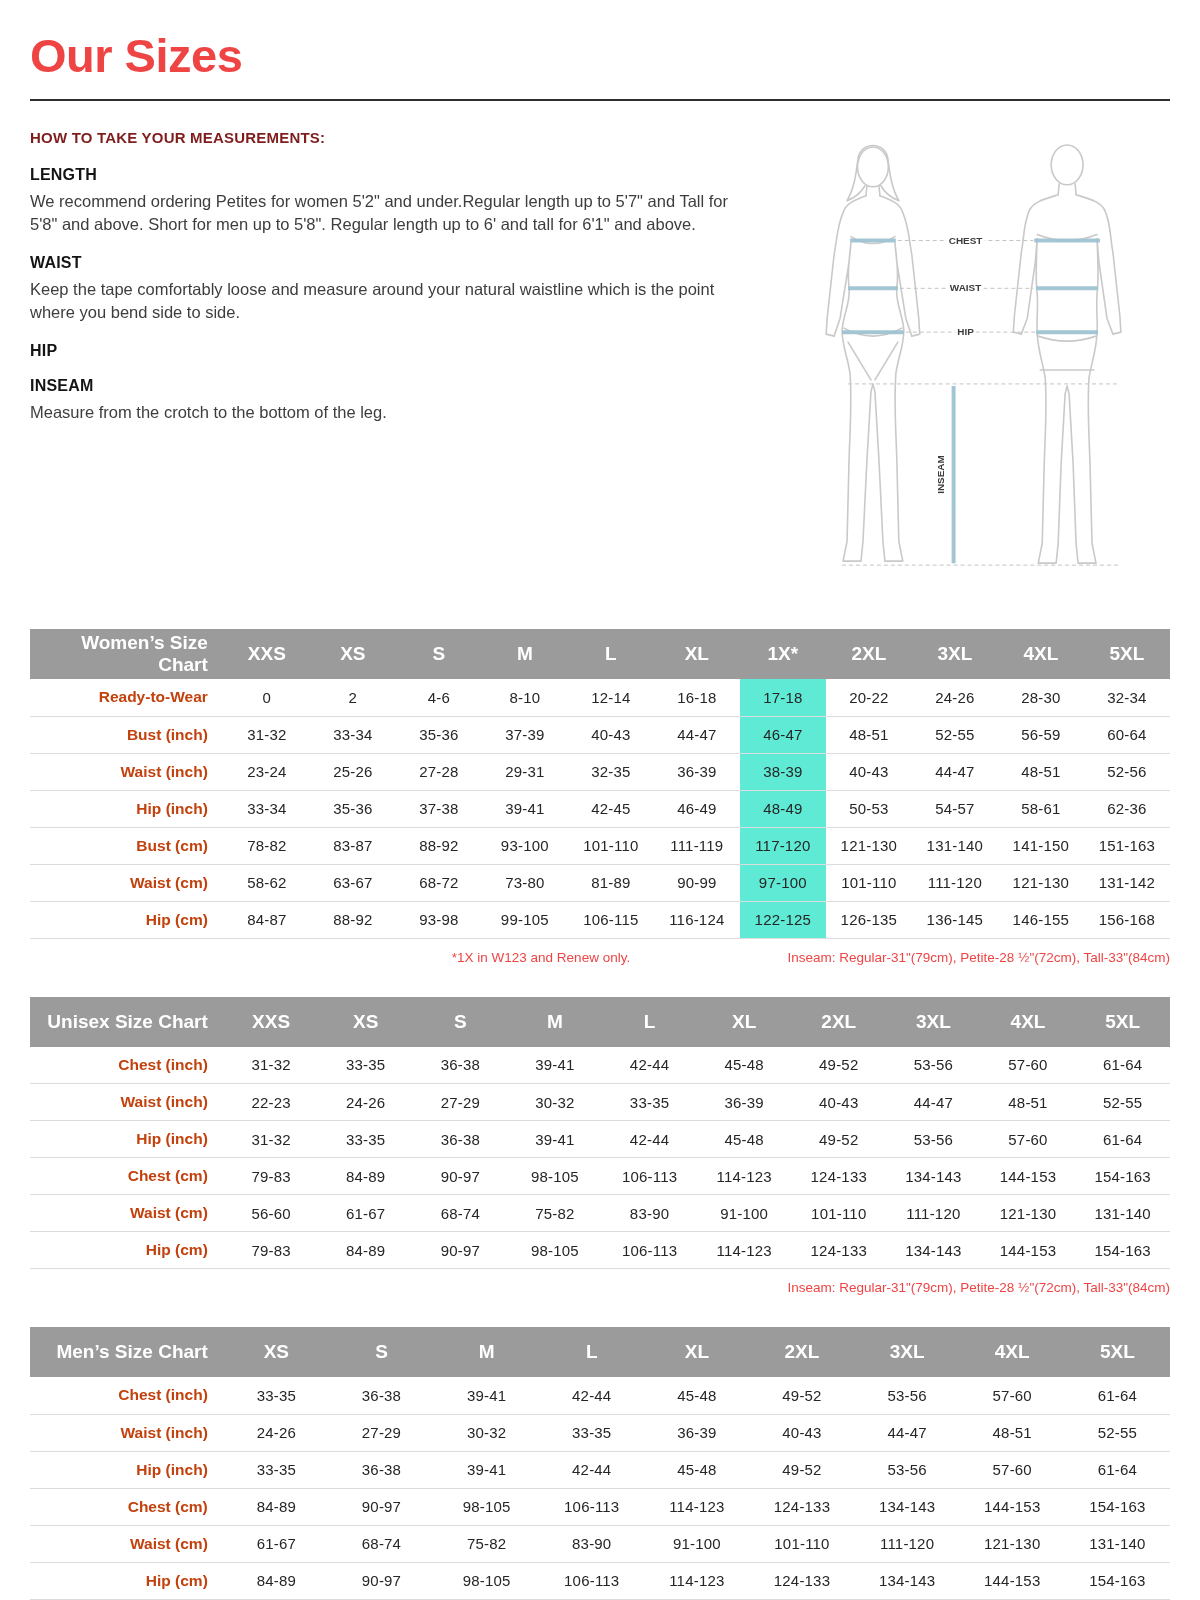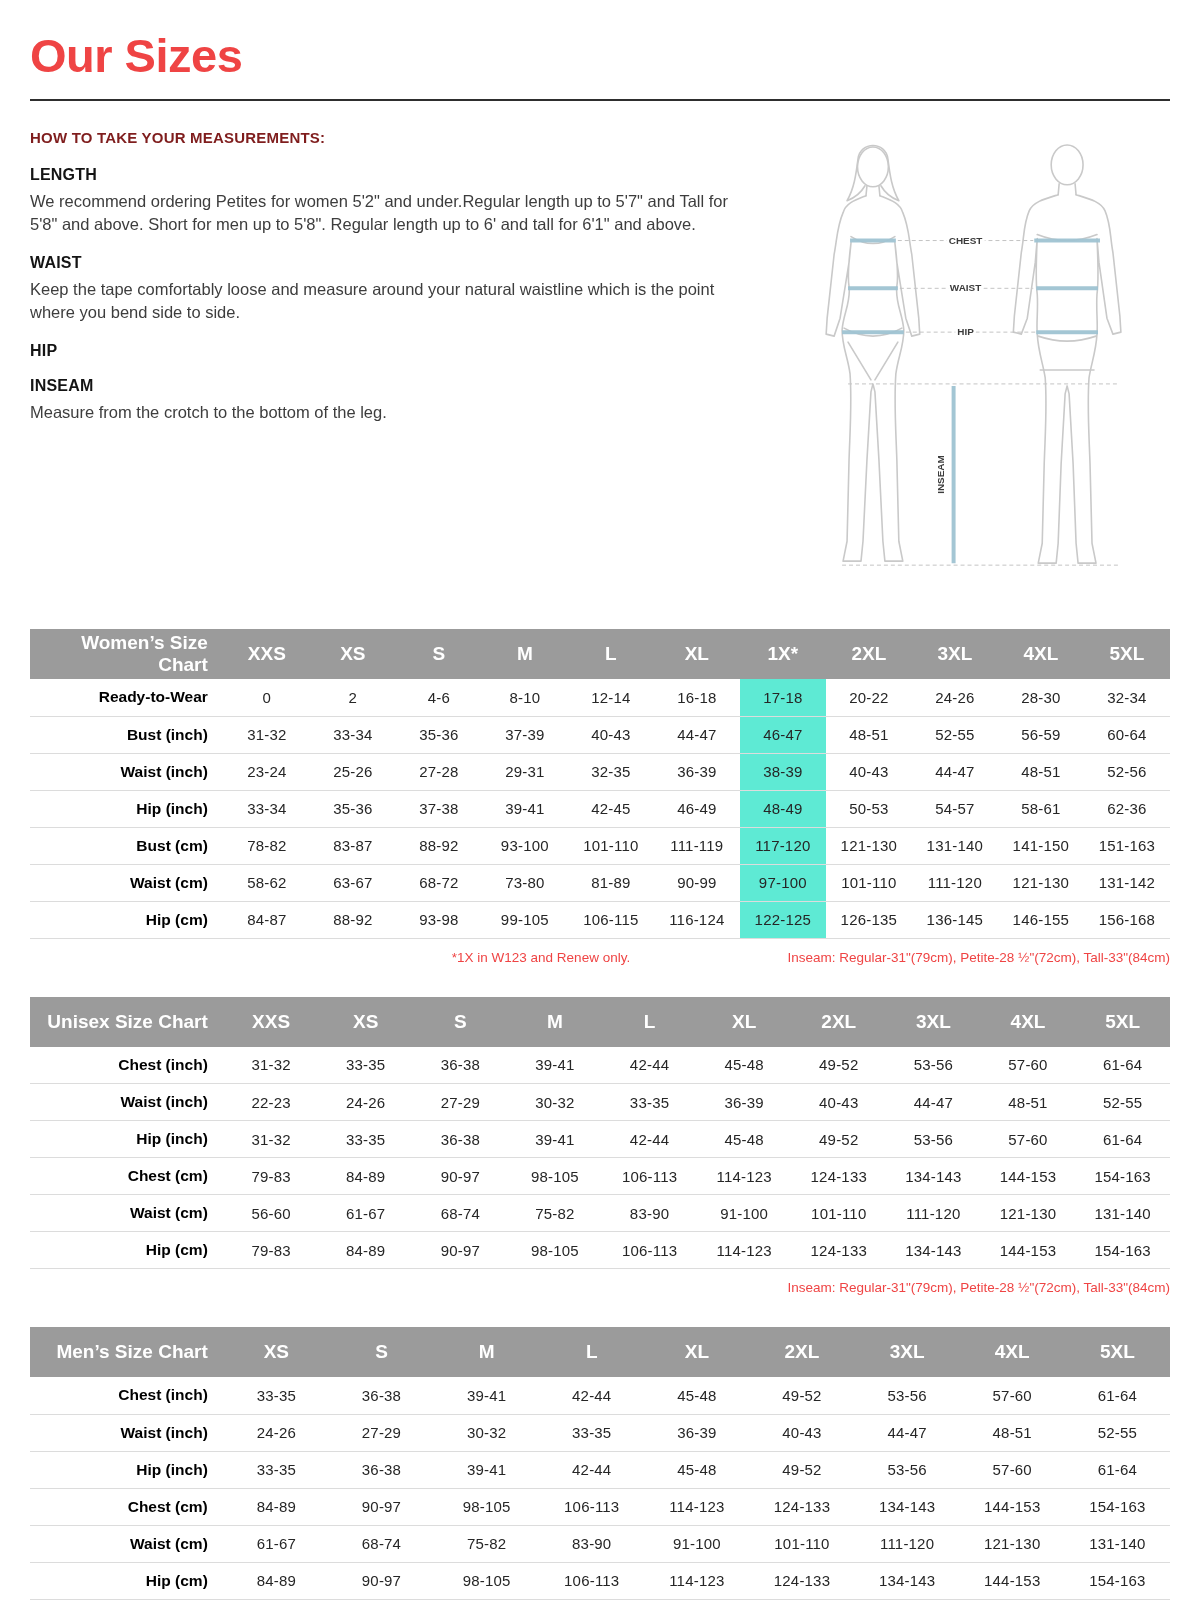--- a/index.html
+++ b/index.html
@@ -32,21 +32,21 @@
   .table-block { margin-top:32px; }
   .table-block:first-of-type { margin-top:30px; }
   table.size-table { width:100%; border-collapse:collapse; table-layout:fixed; }
   .size-table thead th {
     background:#9b9b9b; color:#ffffff; font-size:19px; font-weight:700;
     height:50px; text-align:center;
   }
   .size-table thead th.corner { text-align:right; padding-right:16px; }
   .size-table tbody tr { border-bottom:1px solid #dcdcdc; height:37px; }
   .size-table tbody th.rowlabel {
-    text-align:right; padding-right:16px; font-size:15.5px; font-weight:700; color:#000000;
+    text-align:right; padding-right:16px; font-size:15.5px; font-weight:700; color:#c2410c;
   }
   .size-table td { text-align:center; font-size:15px; color:#262626; letter-spacing:.2px; }
   .size-table td.hl { background:#5eead4; }
 
   .notes { display:flex; align-items:baseline; margin-top:11px; font-size:13.5px; color:#ef4444; }
   .note-left { margin-left:37%; }
   .note-right { margin-left:auto; }
   .note-right b { font-weight:400; }
 </style>
 </head>

